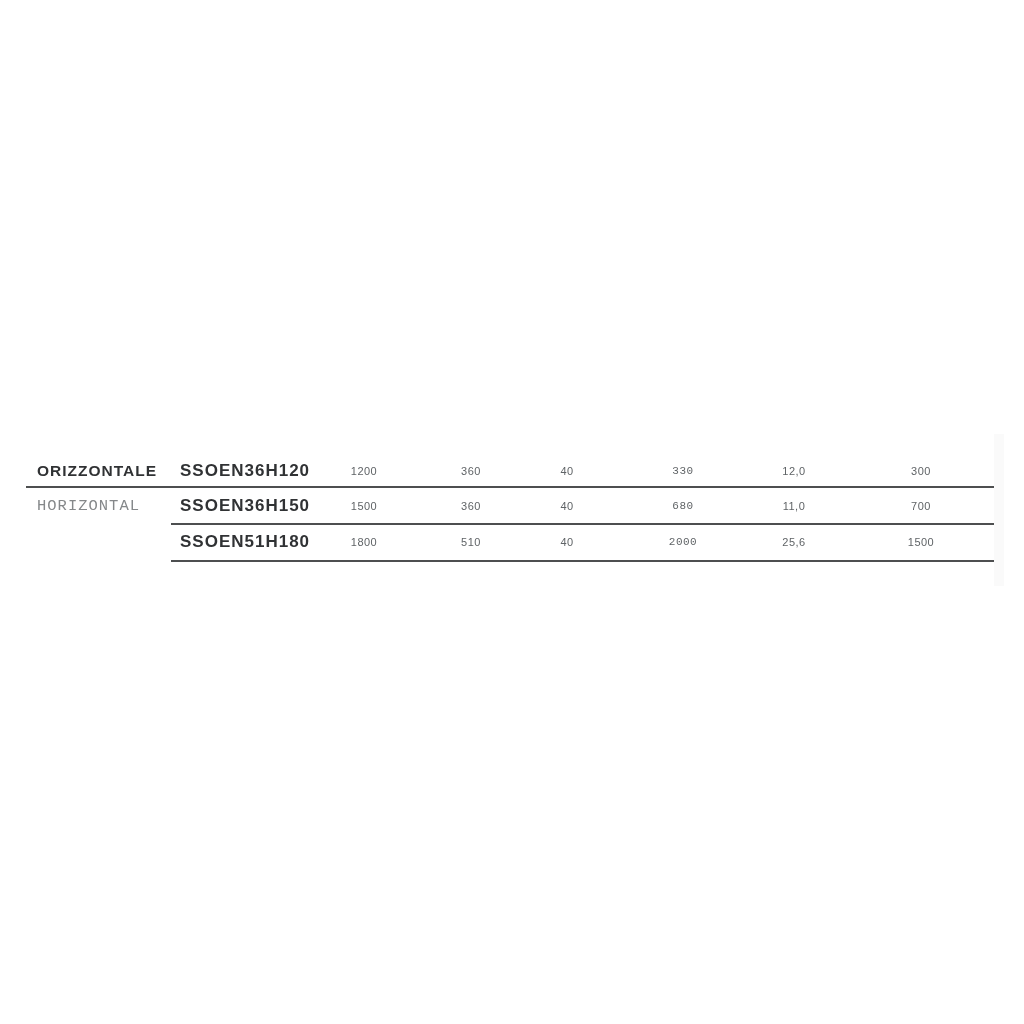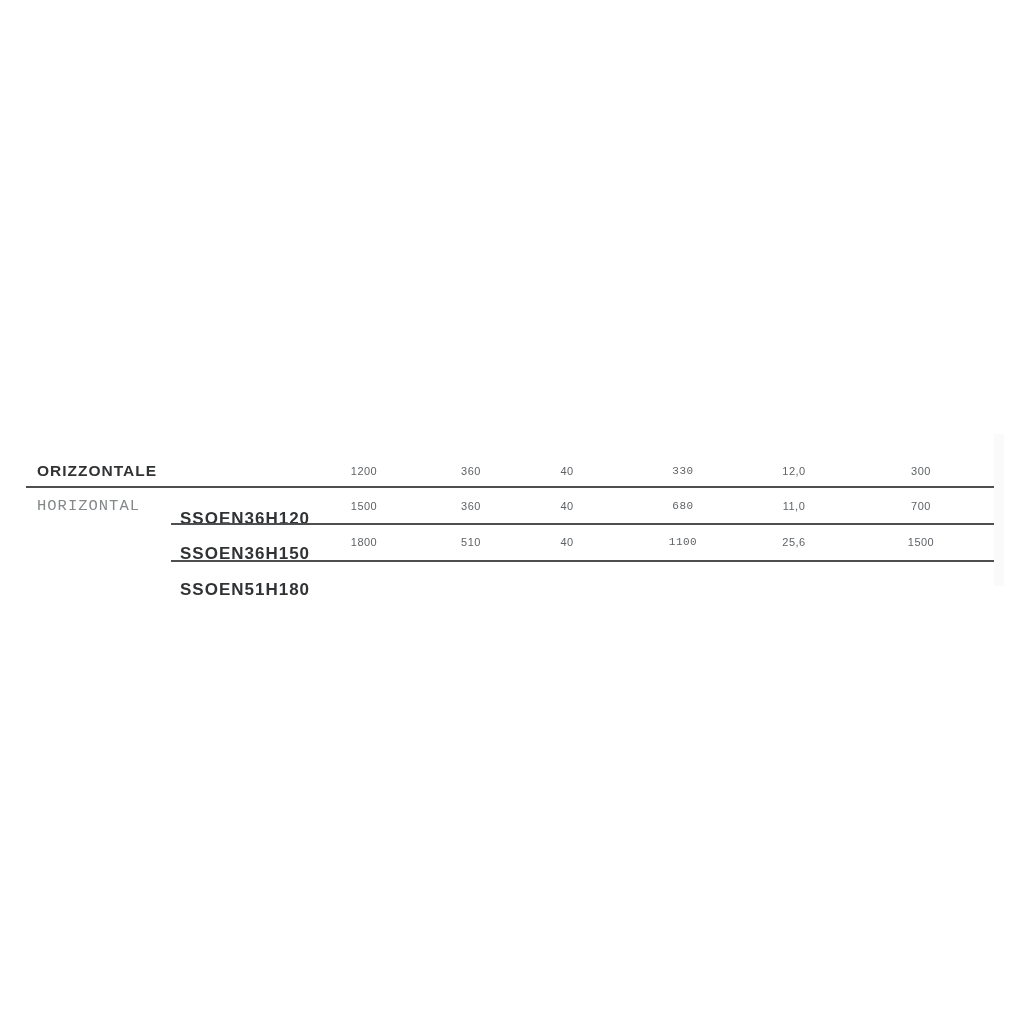--- a/index.html
+++ b/index.html
@@ -50,21 +50,20 @@
     font-weight: normal;
     font-family: Liberation Mono, monospace;
   }
   .code {
     position: absolute;
     left: 180px;
     font-size: 17px;
     font-weight: bold;
     letter-spacing: 1px;
     color: var(--text-dark);
-    margin-top: 48px;
   }
   .val {
     position: absolute;
     transform: translateX(-50%);
     font-size: 11px;
     letter-spacing: 0.5px;
     color: var(--text-gray);
   }
   .v0 { left: 364px; }
   .v1 { left: 471px; }
@@ -117,21 +116,21 @@
       <span class="val v5">700</span>
     </div>
 
     <div class="rule rule-2"></div>
 
     <div class="row row-3">
       <span class="code">SSOEN51H180</span>
       <span class="val v0">1800</span>
       <span class="val v1">510</span>
       <span class="val v2">40</span>
-      <span class="val v3">1100</span>
+      <span class="val v3">2000</span>
       <span class="val v4">25,6</span>
       <span class="val v5">1500</span>
     </div>
 
     <div class="rule rule-3"></div>
 
   </div>
 
   <div class="edge-band"></div>
 </div>

